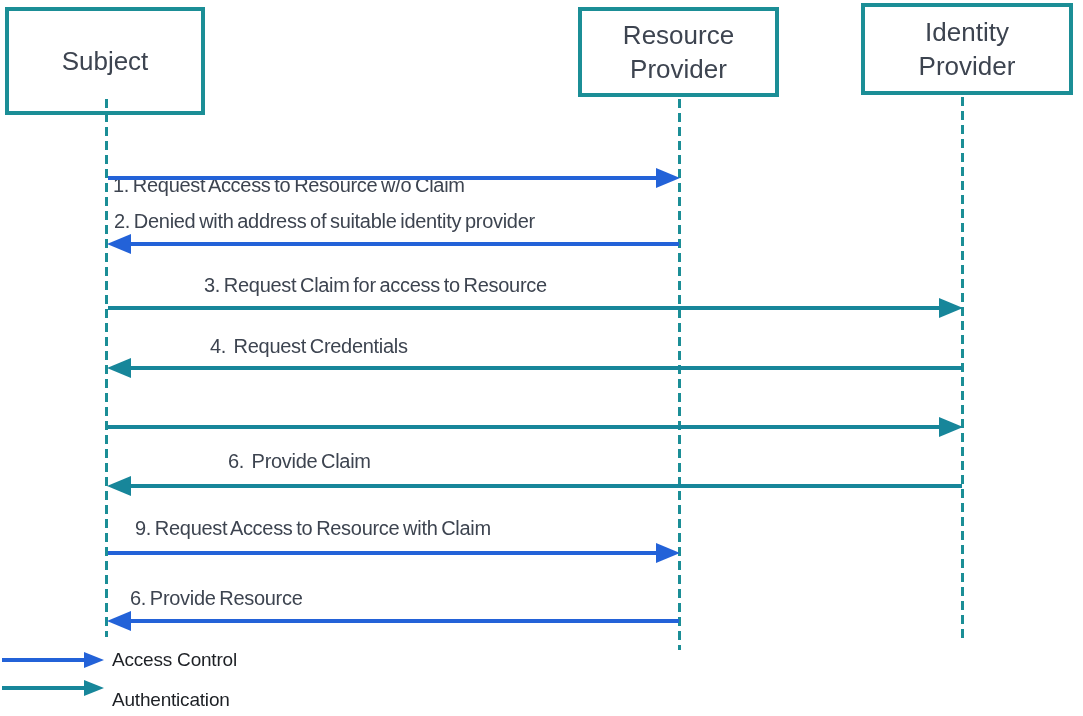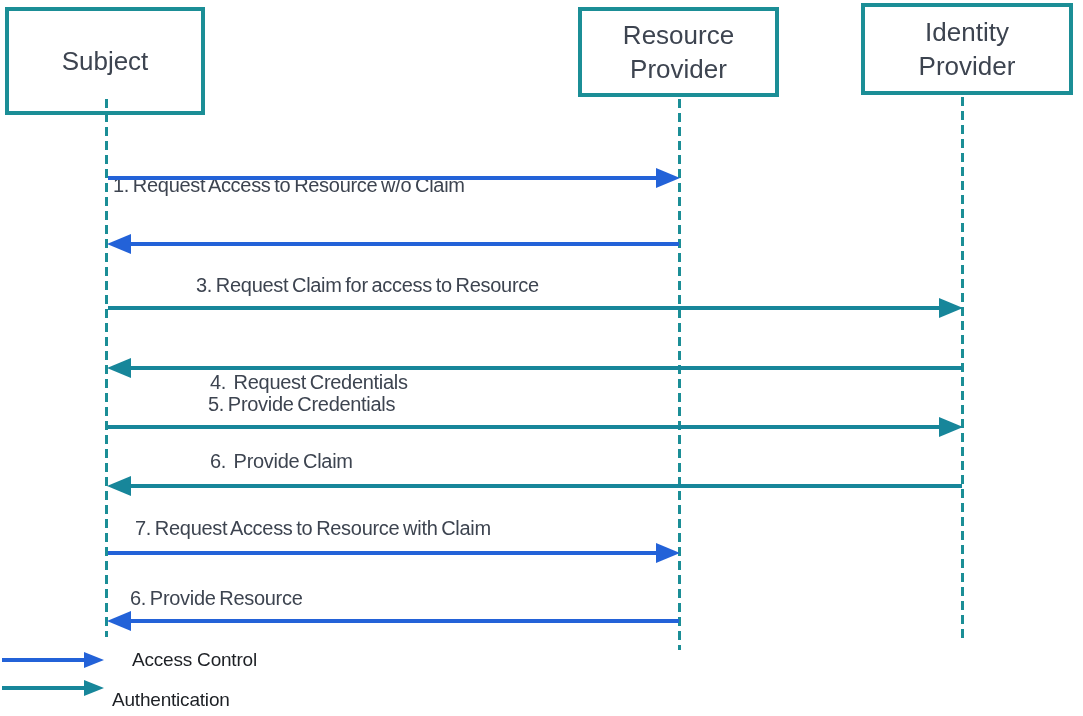--- a/index.html
+++ b/index.html
@@ -48,24 +48,24 @@
   .msg-label{
     position:absolute;
     font-size:20px;
     color:var(--txt);
     letter-spacing:-0.3px;
     word-spacing:-1.5px;
     white-space:pre;
   }
   .ml1{left:113px;top:142px;margin-top:32px;}
   .ml2{left:114px;top:210px;}
-  .ml3{left:196px;top:274px;}
-  .ml4{left:210px;top:335px;margin-top:36px;}
+  .ml3{left:204px;top:274px;}
+  .ml4{left:210px;top:335px;}
   .ml5{left:208px;top:393px;}
-  .ml6{left:210px;top:450px;text-align:right;}
+  .ml6{left:228px;top:450px;text-align:right;}
   .ml7{left:135px;top:517px;}
   .ml8{left:130px;top:587px;}
   
   .arrow{position:absolute;height:4px;}
   .arrow.ac{background:var(--ac);color:var(--ac);}
   .arrow.auth{background:var(--auth);color:var(--auth);}
   .arrow::after{
     content:"";position:absolute;top:50%;transform:translateY(-50%);
     width:0;height:0;
     border-top:10px solid transparent;border-bottom:10px solid transparent;
@@ -89,21 +89,21 @@
     border-top:8px solid transparent;border-bottom:8px solid transparent;
     border-left:20px solid;
   }
   .legend-arrow.ac{background:var(--ac);color:var(--ac);top:658px;}
   .legend-arrow.auth{background:var(--auth);color:var(--auth);top:686px;}
   .legend-label{
     position:absolute;left:112px;
     font-size:19px;color:var(--legend);
     letter-spacing:-0.2px;
   }
-  .ll1{top:649px;margin-left:20px;}
+  .ll1{top:649px;}
   .ll2{top:677px;margin-top:12px;}
 </style>
 </head>
 <body>
 
 <div class="stage">
 
   <div class="actor actor-subject">
     <span class="actor-label">Subject</span>
   </div>
@@ -114,35 +114,35 @@
     <span class="actor-label">Resource Provider</span>
   </div>
 
   <div class="lifeline lf-subject"></div>
   <div class="lifeline lf-rp"></div>
   <div class="lifeline lf-ip"></div>
 
   <div class="msg-label ml1">1. Request Access to Resource w/o Claim</div>
   <div class="arrow ac dir-right a1"></div>
 
+  <div class="msg-label ml2">2. Denied with address of suitable identity provider</div>
   <div class="arrow ac dir-left a2"></div>
 
   <div class="msg-label ml3">3. Request Claim for access to Resource</div>
   <div class="arrow auth dir-right a3"></div>
 
   <div class="msg-label ml4">4.  Request Credentials</div>
   <div class="arrow auth dir-left a4"></div>
 
-  <div class="msg-label ml5">5. Provide Credentials</div>
   <div class="arrow auth dir-right a5"></div>
 
   <div class="msg-label ml6">6.  Provide Claim</div>
   <div class="arrow auth dir-left a6"></div>
 
-  <div class="msg-label ml7">7. Request Access to Resource with Claim</div>
+  <div class="msg-label ml7">9. Request Access to Resource with Claim</div>
   <div class="arrow ac dir-right a7"></div>
 
   <div class="msg-label ml8">6. Provide Resource</div>
   <div class="arrow ac dir-left a8"></div>
 
   <div class="legend-arrow ac"></div>
   <div class="legend-label ll1">Access Control</div>
   <div class="legend-arrow auth"></div>
   <div class="legend-label ll2">Authentication</div>
 

